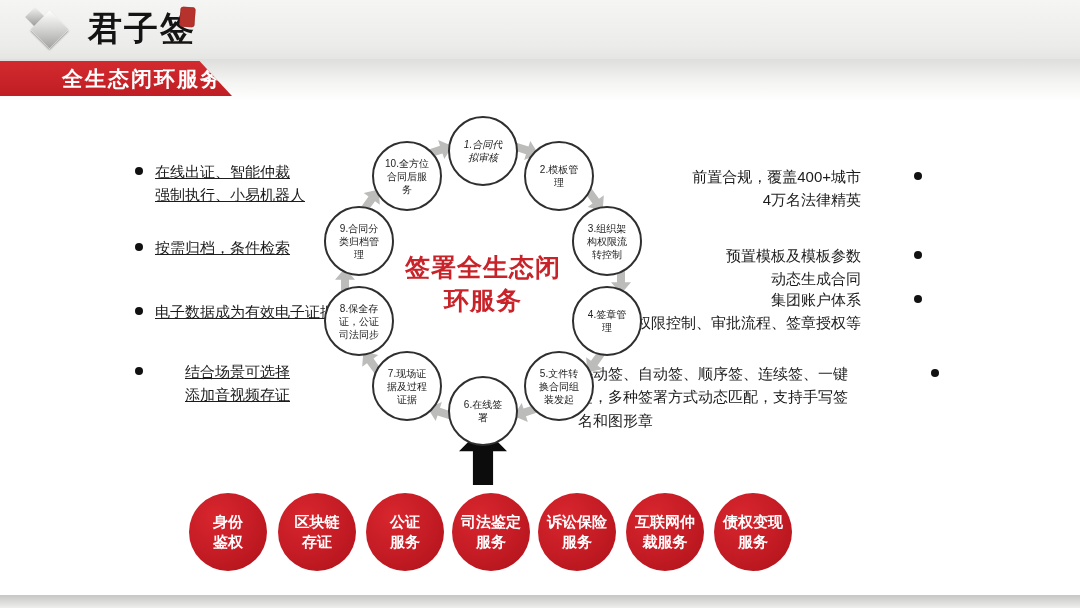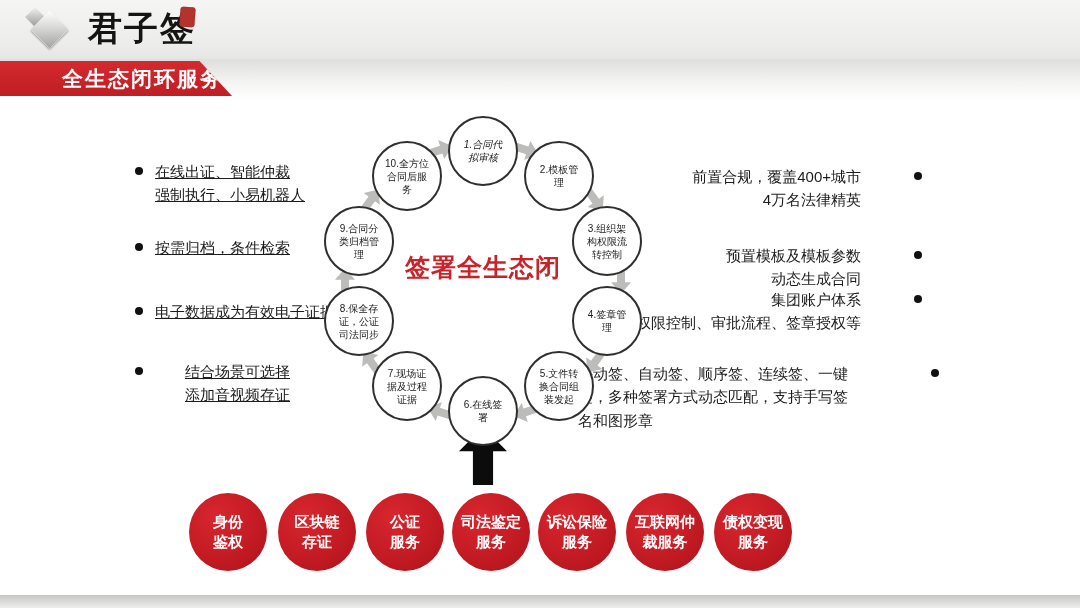--- a/index.html
+++ b/index.html
@@ -121,20 +121,21 @@
   <div class="seal"></div>
 </div>
 
 <div class="banner-strip"></div>
 <div class="banner">
   <span>全生态闭环服务</span>
 </div>
 
 <div class="center-title">
   <div>签署全生态闭</div>
+  <div>环服务</div>
 </div>
 
 <div class="step-circle" style="left:448px; top:116px;font-style:italic;">1.合同代
 拟审核</div>
 <div class="step-circle" style="left:524px; top:141px;">2.模板管
 理</div>
 <div class="step-circle" style="left:572px; top:206px;">3.组织架
 构权限流
 转控制</div>
 <div class="step-circle" style="left:572px; top:286px;">4.签章管

